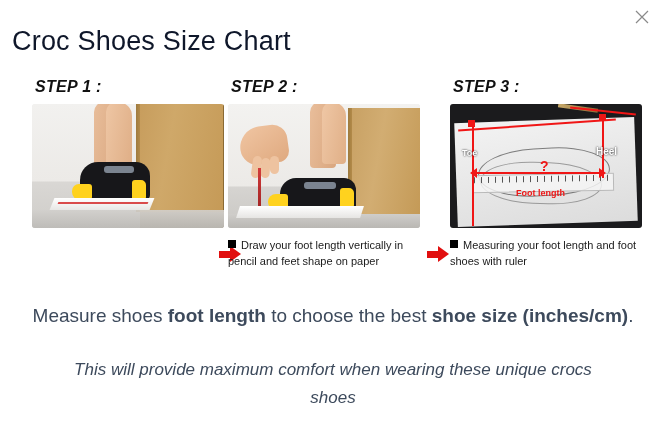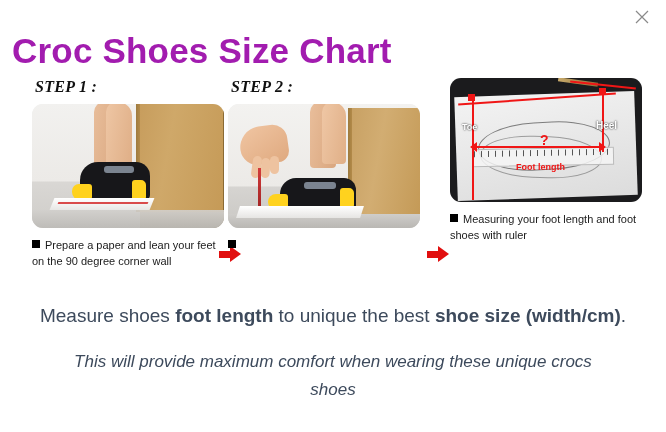--- a/index.html
+++ b/index.html
@@ -5,46 +5,46 @@
   html,body{margin:0;padding:0;}
   body{
     width:666px;height:432px;background:#ffffff;overflow:hidden;
     font-family:"Liberation Sans",sans-serif;color:#3d4852;
   }
   .modal{position:relative;width:666px;height:432px;background:#fff;}
 
   
   .page-title{
     position:absolute;left:12px;top:8px;
-    font-size:35px;font-weight:700;color:#a21caf;
+    font-size:27px;font-weight:400;color:#0f172a;
     letter-spacing:.2px;white-space:nowrap;
   }
   .close-btn{
     position:absolute;right:10px;top:3px;width:28px;height:28px;
     border:0;background:transparent;cursor:pointer;padding:0;
   }
   .close-btn svg{display:block;margin:auto;}
 
   
   .steps{
     position:absolute;left:0;top:78px;width:666px;height:210px;
   }
   .step{position:absolute;top:0;width:196px;}
   .step-1{left:32px;}
   .step-2{left:228px;}
   .step-3{left:450px;}
 
   .step-label{
-    font-family:Liberation Serif, serif;
+    font-family:Liberation Sans, sans-serif;
     font-style:italic;font-weight:bold;font-size:16px;color:#111;
     letter-spacing:.3px;margin:0 0 8px 3px;white-space:nowrap;
   }
 
   .photo{
-    position:relative;width:192px;height:124px;border-radius:11px;
+    position:relative;width:192px;height:124px;border-radius:3px;
     overflow:hidden;background:#efefee;
   }
 
   
   .p1-bg{position:absolute;inset:0;background:
       linear-gradient(180deg,#f2f1ef 0%,#eceae7 62%,#d9d7d4 63%,#cfcdc9 100%);}
   .p1-board{position:absolute;left:108px;top:0;width:84px;height:108px;
       background:linear-gradient(100deg,#c79d5d 0%,#cfa869 35%,#c59a57 100%);
       box-shadow:-1px 0 0 #8a6a34 inset;}
   .p1-board-edge{position:absolute;left:104px;top:0;width:5px;height:108px;
@@ -149,21 +149,21 @@
   }
   .bullet{display:inline-block;width:8px;height:8px;background:#000;margin-right:5px;vertical-align:1px;}
 
   
   .lead{
     position:absolute;left:0;top:305px;width:666px;text-align:center;
     font-size:19px;color:#3d4a5c;font-weight:400;
   }
   .lead b{font-weight:bold;color:#3d4a5c;}
   .sub{
-    position:absolute;left:60px;top:348px;width:546px;text-align:center;
+    position:absolute;left:60px;top:356px;width:546px;text-align:center;
     font-size:17px;font-style:italic;color:#3d4a5c;line-height:28px;
   }
 </style>
 </head>
 <body>
 
 <div class="modal">
 
   <h1 class="page-title">Croc Shoes Size Chart</h1>
 
@@ -186,23 +186,20 @@
         <div class="p1-board-refl"></div>
         <div class="p1-leg"></div>
         <div class="p1-leg2"></div>
         <div class="p1-sock"></div>
         <div class="p1-sock-band"></div>
         <div class="p1-toe"></div>
         <div class="p1-heel"></div>
         <div class="p1-floor"></div>
         <div class="p1-paper"></div>
         <div class="p1-rule"></div>
-      </div>
-      <div class="caption">
-        <span class="bullet"></span><span>Prepare a paper and lean your feet on the 90 degree corner wall</span>
       </div>
     </div>
 
     <div class="arrow arrow-1">
       <div class="shaft"></div>
       <div class="head"></div>
     </div>
 
     <div class="step step-2">
       <div class="step-label">STEP 2 :</div>
@@ -218,30 +215,31 @@
         <div class="p2-finger p2-f3"></div>
         <div class="p2-pencil"></div>
         <div class="p2-sock"></div>
         <div class="p2-sock-band"></div>
         <div class="p2-toe"></div>
         <div class="p2-heel"></div>
         <div class="p2-floor"></div>
         <div class="p2-paper"></div>
       </div>
       <div class="caption">
-        <span class="bullet"></span>
+        <span class="bullet"></span><span>Draw your foot length vertically in pencil and feet shape on paper</span>
       </div>
     </div>
 
     <div class="arrow arrow-2">
       <div class="shaft"></div>
       <div class="head"></div>
     </div>
 
     <div class="step step-3">
+      <div class="step-label">STEP 3 :</div>
       <div class="photo">
         <div class="p3-bg"></div>
         <div class="p3-paper"></div>
         <div class="p3-outline"></div>
         <div class="p3-outline2"></div>
         <div class="p3-ruler"></div>
         <div class="p3-ticks"></div>
         <div class="p3-pencil"></div>
         <div class="p3-topline"></div>
         <div class="p3-diag"></div>
@@ -258,18 +256,18 @@
         <div class="p3-len-lbl">Foot length</div>
       </div>
       <div class="caption">
         <span class="bullet"></span><span>Measuring your foot length and foot shoes with ruler</span>
       </div>
     </div>
 
   </div>
 
   <div class="lead">
-    <span>Measure shoes </span><b>foot length</b><span> to unique the best </span><b>shoe size (width/cm)</b><span>.</span>
+    <span>Measure shoes </span><b>foot length</b><span> to choose the best </span><b>shoe size (inches/cm)</b><span>.</span>
   </div>
 
   <div class="sub">This will provide maximum comfort when wearing these unique crocs shoes</div>
 
 </div>
 
 </body></html>

